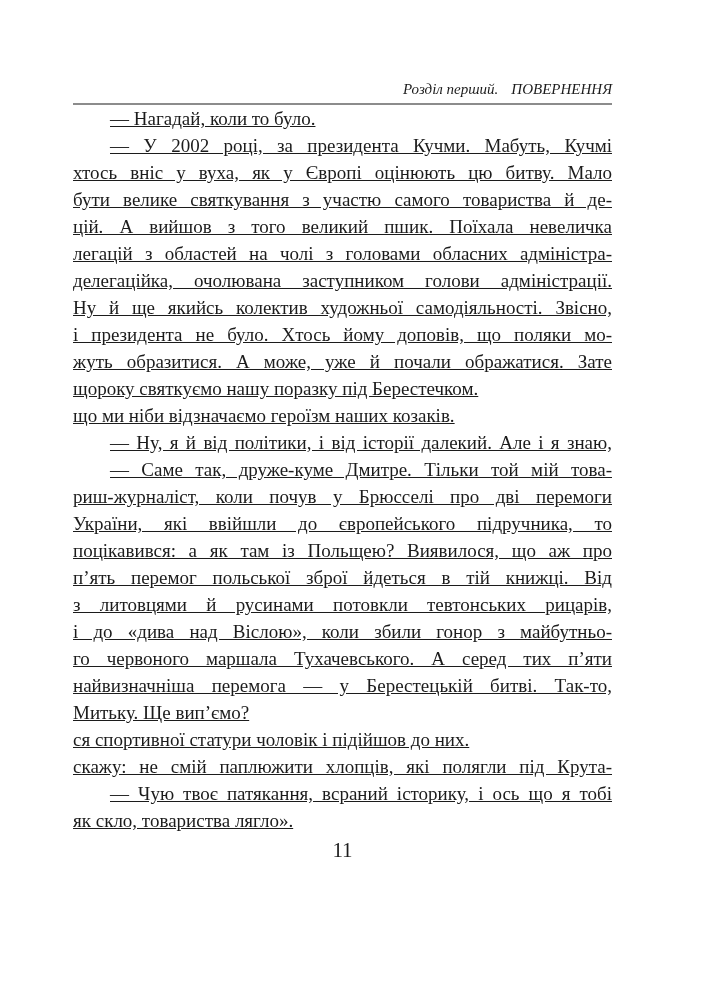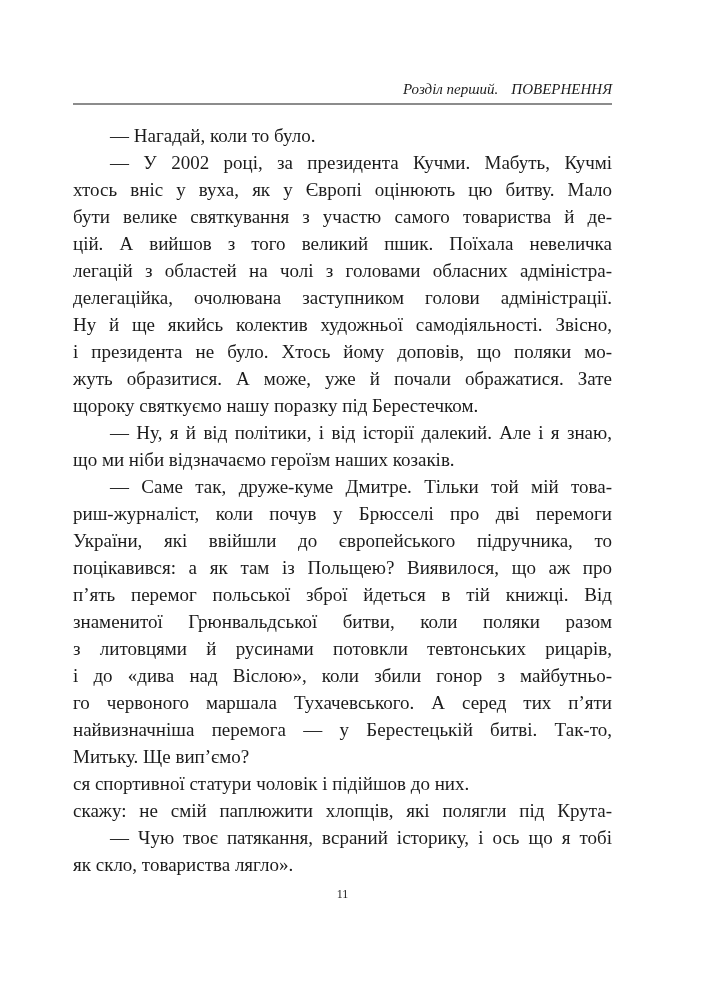--- a/index.html
+++ b/index.html
@@ -30,42 +30,42 @@
   }
   .running-header .chapter-title {
     margin-left: 13px;
   }
   .header-rule {
     border: none;
     border-top: 2px solid #8c8c8c;
     margin: 5px 0 0 0;
   }
   .page-body {
-    margin-top: 17px;
     font-size: 19px;
     line-height: 27px;
+    text-decoration: underline;
   }
   .paragraph {
     margin: 0;
   }
   .line {
     text-align: justify;
     text-align-last: justify;
     white-space: normal;
   }
   .line.last {
     text-align-last: left;
   }
   .line.first {
     text-indent: 37px;
   }
   .page-footer {
     margin-top: 5px;
     text-align: center;
-    font-size: 12px;
+    font-size: 21px;
     line-height: 22px;
   }
 </style>
 </head>
 <body>
 
 <div class="page">
 
   <div class="running-header">
     <span class="chapter-label">Розділ перший.</span><span class="chapter-title">ПОВЕРНЕННЯ</span>
@@ -83,30 +83,29 @@
         <div class="line">бути велике святкування з участю самого товариства й де-</div>
         <div class="line">цій. А вийшов з того великий пшик. Поїхала невеличка</div>
         <div class="line">легацій з областей на чолі з головами обласних адміністра-</div>
         <div class="line">делегаційка, очолювана заступником голови адміністрації.</div>
         <div class="line">Ну й ще якийсь колектив художньої самодіяльності. Звісно,</div>
         <div class="line">і президента не було. Хтось йому доповів, що поляки мо-</div>
         <div class="line">жуть образитися. А може, уже й почали ображатися. Зате</div>
         <div class="line last">щороку святкуємо нашу поразку під Берестечком.</div>
       </div>
       <div class="paragraph">
+        <div class="line last">що ми ніби відзначаємо героїзм наших козаків.</div>
         <div class="line first">— Ну, я й від політики, і від історії далекий. Але і я знаю,</div>
-        <div class="line last">що ми ніби відзначаємо героїзм наших козаків.</div>
       </div>
       <div class="paragraph">
         <div class="line first">— Саме так, друже-куме Дмитре. Тільки той мій това-</div>
         <div class="line">риш-журналіст, коли почув у Брюсселі про дві перемоги</div>
         <div class="line">України, які ввійшли до європейського підручника, то</div>
         <div class="line">поцікавився: а як там із Польщею? Виявилося, що аж про</div>
         <div class="line">п’ять перемог польської зброї йдеться в тій книжці. Від</div>
-        <div class="line">знаменитої Грюнвальдської битви, коли поляки разом</div>
         <div class="line">з литовцями й русинами потовкли тевтонських рицарів,</div>
         <div class="line">і до «дива над Віслою», коли збили гонор з майбутньо-</div>
         <div class="line">го червоного маршала Тухачевського. А серед тих п’яти</div>
         <div class="line">найвизначніша перемога — у Берестецькій битві. Так-то,</div>
         <div class="line last">Митьку. Ще вип’ємо?</div>
       </div>
       <div class="paragraph">
         <div class="line last">ся спортивної статури чоловік і підійшов до них.</div>
       </div>
       <div class="paragraph">

